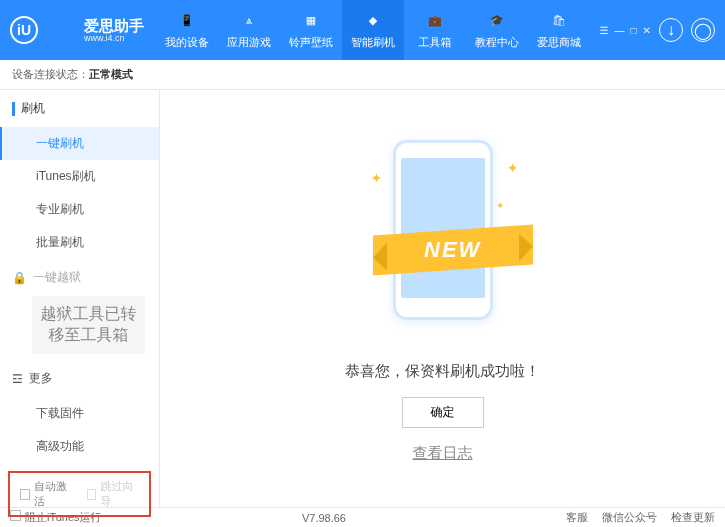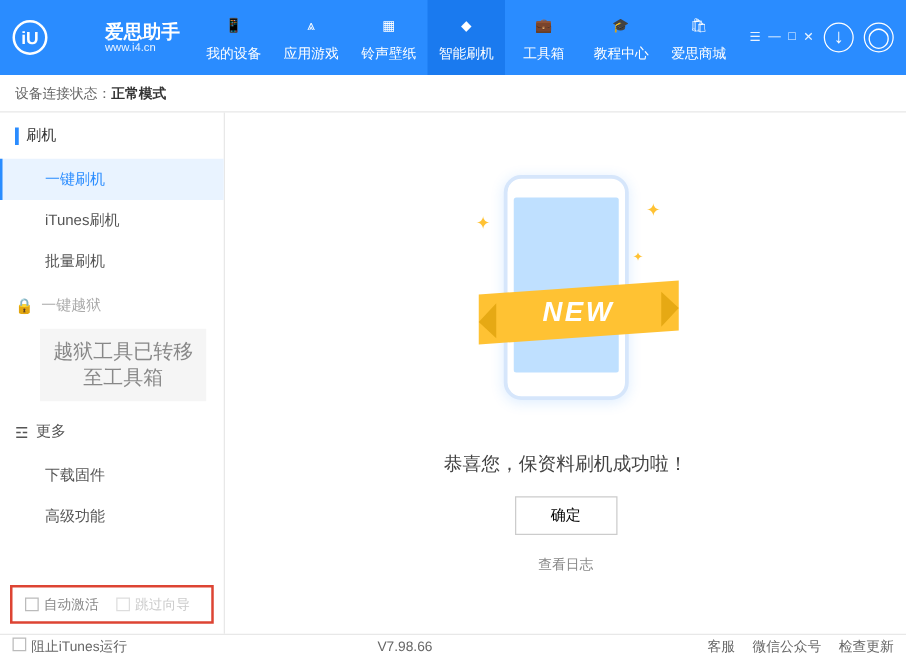--- a/index.html
+++ b/index.html
@@ -19,21 +19,21 @@
 
 .title-right { display: flex; align-items: center; gap: 8px; }
 .winbtns { display: flex; gap: 6px; font-size: 10px; }
 .winbtn { cursor: pointer; opacity: .9; }
 .circ-btn { width: 24px; height: 24px; border: 1.5px solid #fff; border-radius: 50%; display: flex; align-items: center; justify-content: center; cursor: pointer; }
 
 .statusbar { height: 30px; border-bottom: 1px solid #e8e8e8; display: flex; align-items: center; padding: 0 12px; font-size: 11px; color: #666; }
 .statusbar b { color: #333; }
 
 .body { display: flex; height: 417px; }
-.sidebar { width: 180px; border-right: 1px solid #e8e8e8; display: flex; flex-direction: column; font-size: 12px; position: relative; }
+.sidebar { width: 160px; border-right: 1px solid #e8e8e8; display: flex; flex-direction: column; font-size: 12px; position: relative; }
 .side-section { display: flex; align-items: center; padding: 10px 12px; color: #333; gap: 6px; cursor: pointer; }
 .side-section .bar { width: 3px; height: 14px; background: #2a8cff; }
 .side-item { padding: 8px 12px 8px 36px; color: #555; cursor: pointer; }
 .side-item.active { background: #e9f3ff; color: #2a8cff; border-left: 2px solid #2a8cff; padding-left: 34px; }
 .side-divider { display:flex; align-items:center; gap:6px; padding:10px 12px; color:#aaa; }
 .side-box { margin: 0 14px 6px 32px; padding: 8px; background: #f5f5f5; font-size: 16px; color: #888; text-align: center; cursor: pointer; }
 
 .checks { border: 2px solid #d43; padding: 6px 10px; display: flex; gap: 14px; margin: 8px; font-size: 11px; color: #888; }
 .check { display: flex; align-items: center; gap: 4px; }
 .chk { width:11px; height:11px; border:1px solid #bbb; display:inline-block; }
@@ -43,21 +43,21 @@
 .phone-body { position:absolute; left:30px; top:10px; width:100px; height:180px; background:#fff; border:3px solid #d6e6fb; border-radius:14px; box-shadow: 0 2px 10px rgba(42,140,255,.15); }
 .phone-screen { position:absolute; left:38px; top:28px; width:84px; height:140px; background:#bfe0ff; border-radius:2px; }
 .ribbon { position:absolute; left:10px; top:100px; width:160px; height:40px; background:#ffc233; transform: skewY(-4deg); display:flex; align-items:center; justify-content:center; }
 .ribbon::before,.ribbon::after{content:"";position:absolute;top:8px;width:0;height:0;border:14px solid transparent;}
 .ribbon::before{left:-14px;border-right-color:#e6a914;}
 .ribbon::after{right:-14px;border-left-color:#e6a914;}
 .ribbon span { color:#fff; font-weight:bold; font-style:italic; font-size:22px; letter-spacing:2px; transform: skewY(4deg);}
 .sparkle { position:absolute; color:#ffc233; font-size:14px; }
 .success-text { font-size: 15px; color: #444; margin-bottom: 16px; }
 .ok-btn { padding: 6px 28px; border:1px solid #ccc; background:#fff; font-size:12px; cursor:pointer; margin-bottom:16px; }
-.log-link { font-size:11px; color:#888; cursor:pointer; }
+.log-link { font-size:15px; color:#888; text-decoration: underline; cursor:pointer; }
 
 .footer { height: 20px; border-top:1px solid #e8e8e8; display:flex; align-items:center; font-size:11px; color:#666; padding: 0 10px; }
 .footer .left { display:flex; align-items:flex-start; gap:4px; flex:1; }
 .footer .right { display:flex; gap:14px;justify-content:space-between; }
 .footer .right span { cursor:pointer; }
 </style>
 </head>
 <body>
 
 <div class="titlebar">
@@ -116,20 +116,21 @@
 </div>
 
 <div class="body">
   <div class="sidebar">
     <div class="side-section">
         <span class="bar"></span>
         <span>刷机</span>
       </div>
     <div class="side-item active">一键刷机</div>
     <div class="side-item">iTunes刷机</div>
+    <div class="side-item">专业刷机</div>
     <div class="side-item">批量刷机</div>
     <div class="side-divider">
         <span>🔒</span>
         <span>一键越狱</span>
       </div>
     <div class="side-box">越狱工具已转移至工具箱</div>
     <div class="side-divider" style="color:#555;">
         <span>☲</span>
         <span>更多</span>
       </div>

